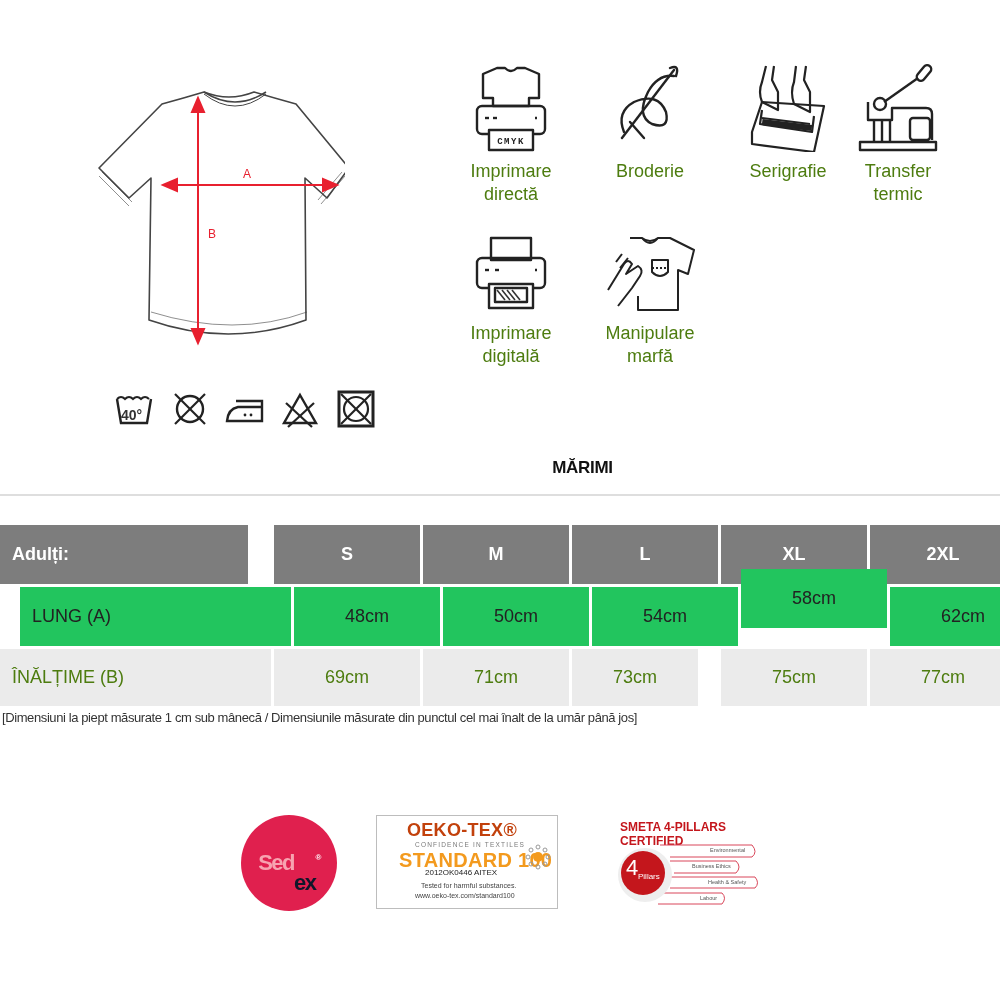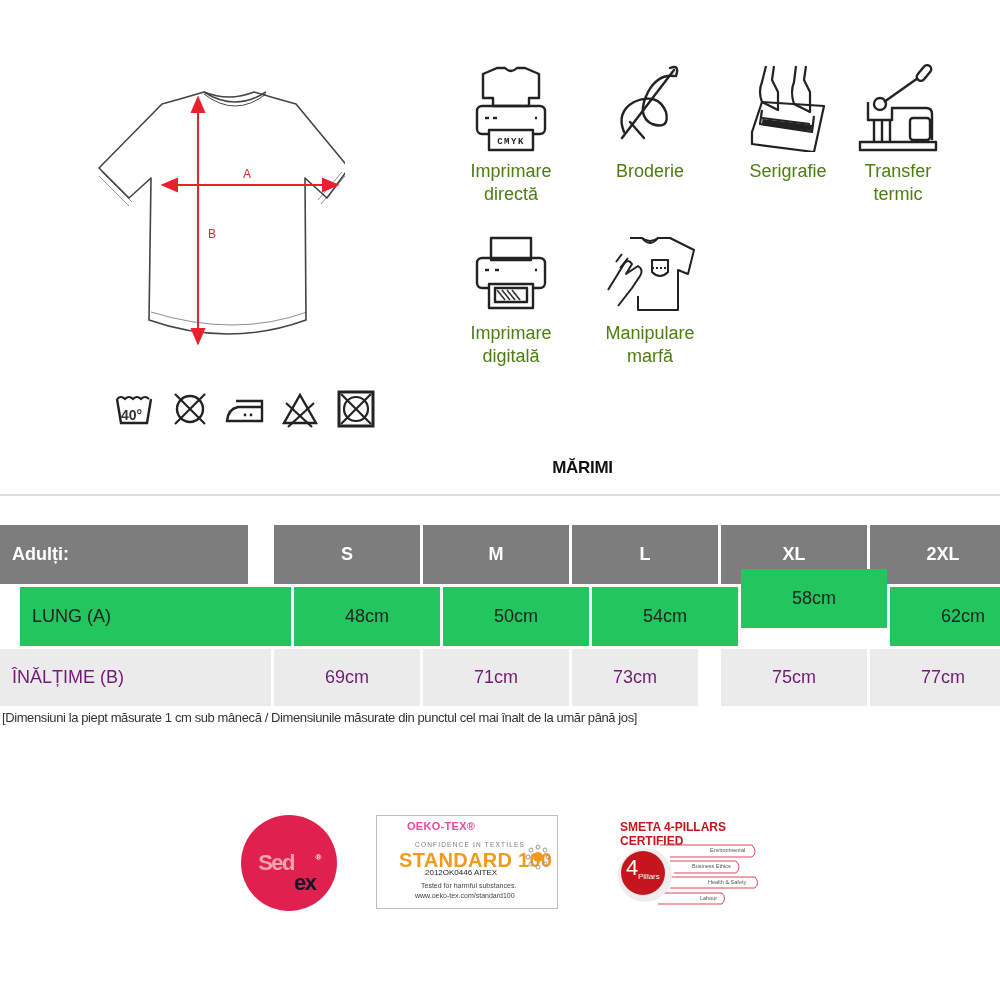--- a/index.html
+++ b/index.html
@@ -18,21 +18,21 @@
   .tech-label { font-size:18px; line-height:23px; color:#4d7c0f; margin-top:8px; }
 
   
   #title { left:0; width:1165px; top:458px; text-align:center; font-weight:bold; font-size:17px; letter-spacing:-0.3px; }
   #title-rule { left:0; top:494px; width:1000px; height:2px; background:#dedede; }
 
   
   .cell { position:absolute; display:flex; align-items:center; justify-content:center; font-size:18px; }
   .hdr { background:#7d7d7d; color:#fff; font-weight:bold; }
   .r1 { background:#22c55e; color:#222;margin-left:20px; }
-  .r2 { background:#ebebeb; color:#701a75; }
+  .r2 { background:#ebebeb; color:#4d7c0f; }
   .first { justify-content:flex-start; padding-left:12px; box-sizing:border-box; }
 
   #note { left:2px; top:710px; font-size:13px; color:#333; letter-spacing:-0.4px; white-space:nowrap; }
 
   
   #sedex { left:241px; top:815px; width:96px; height:96px; border-radius:50%; background:#e0204e; display:flex; align-items:center; justify-content:center;text-align:center; }
   #sedex span { font-weight:bold; font-size:22px; letter-spacing:-1.5px; }
   #oeko { left:376px; top:815px; width:182px; height:94px; border:1px solid #bdbdbd; box-sizing:border-box; background:#fff; }
   #smeta { left:600px; top:815px; width:180px; height:100px; }
 </style>
@@ -215,21 +215,21 @@
 
 <div id="note" class="abs">[Dimensiuni la piept măsurate 1 cm sub mânecă / Dimensiunile măsurate din punctul cel mai înalt de la umăr până jos]</div>
 
 <div id="sedex" class="abs">
   <span style="color:#f7a3b0;">Sed</span>
     <span style="color:#0f172a;margin-top:39px;">ex</span>
     <span style="color:#fff;font-size:8px;align-self:flex-start;margin-top:38px;">®</span>
 </div>
 
 <div id="oeko" class="abs">
-  <div style="position:absolute;left:30px;top:4px;font-size:11px;font-weight:bold;color:#ec4899;letter-spacing:0.3px;">OEKO-TEX®</div>
+  <div style="position:absolute;left:30px;top:4px;font-size:18px;font-weight:bold;color:#c2410c;letter-spacing:0.3px;">OEKO-TEX®</div>
   <div style="position:absolute;left:38px;top:25px;font-size:6.5px;color:#7a7a7a;letter-spacing:1.2px;">CONFIDENCE IN TEXTILES</div>
   <div style="position:absolute;left:22px;top:33px;font-size:20px;font-weight:bold;color:#f39a1e;letter-spacing:0.3px;text-align:center;">STANDARD 100</div>
   <svg style="position:absolute;left:148px;top:28px;" width="26" height="26" viewBox="0 0 26 26">
     <g fill="none" stroke="#999" stroke-width="1">
       <circle cx="13" cy="3" r="2"></circle>
         <circle cx="13" cy="23" r="2"></circle>
         <circle cx="3" cy="13" r="2"></circle>
         <circle cx="23" cy="13" r="2"></circle>
       <circle cx="6" cy="6" r="2"></circle>
         <circle cx="20" cy="6" r="2"></circle>

